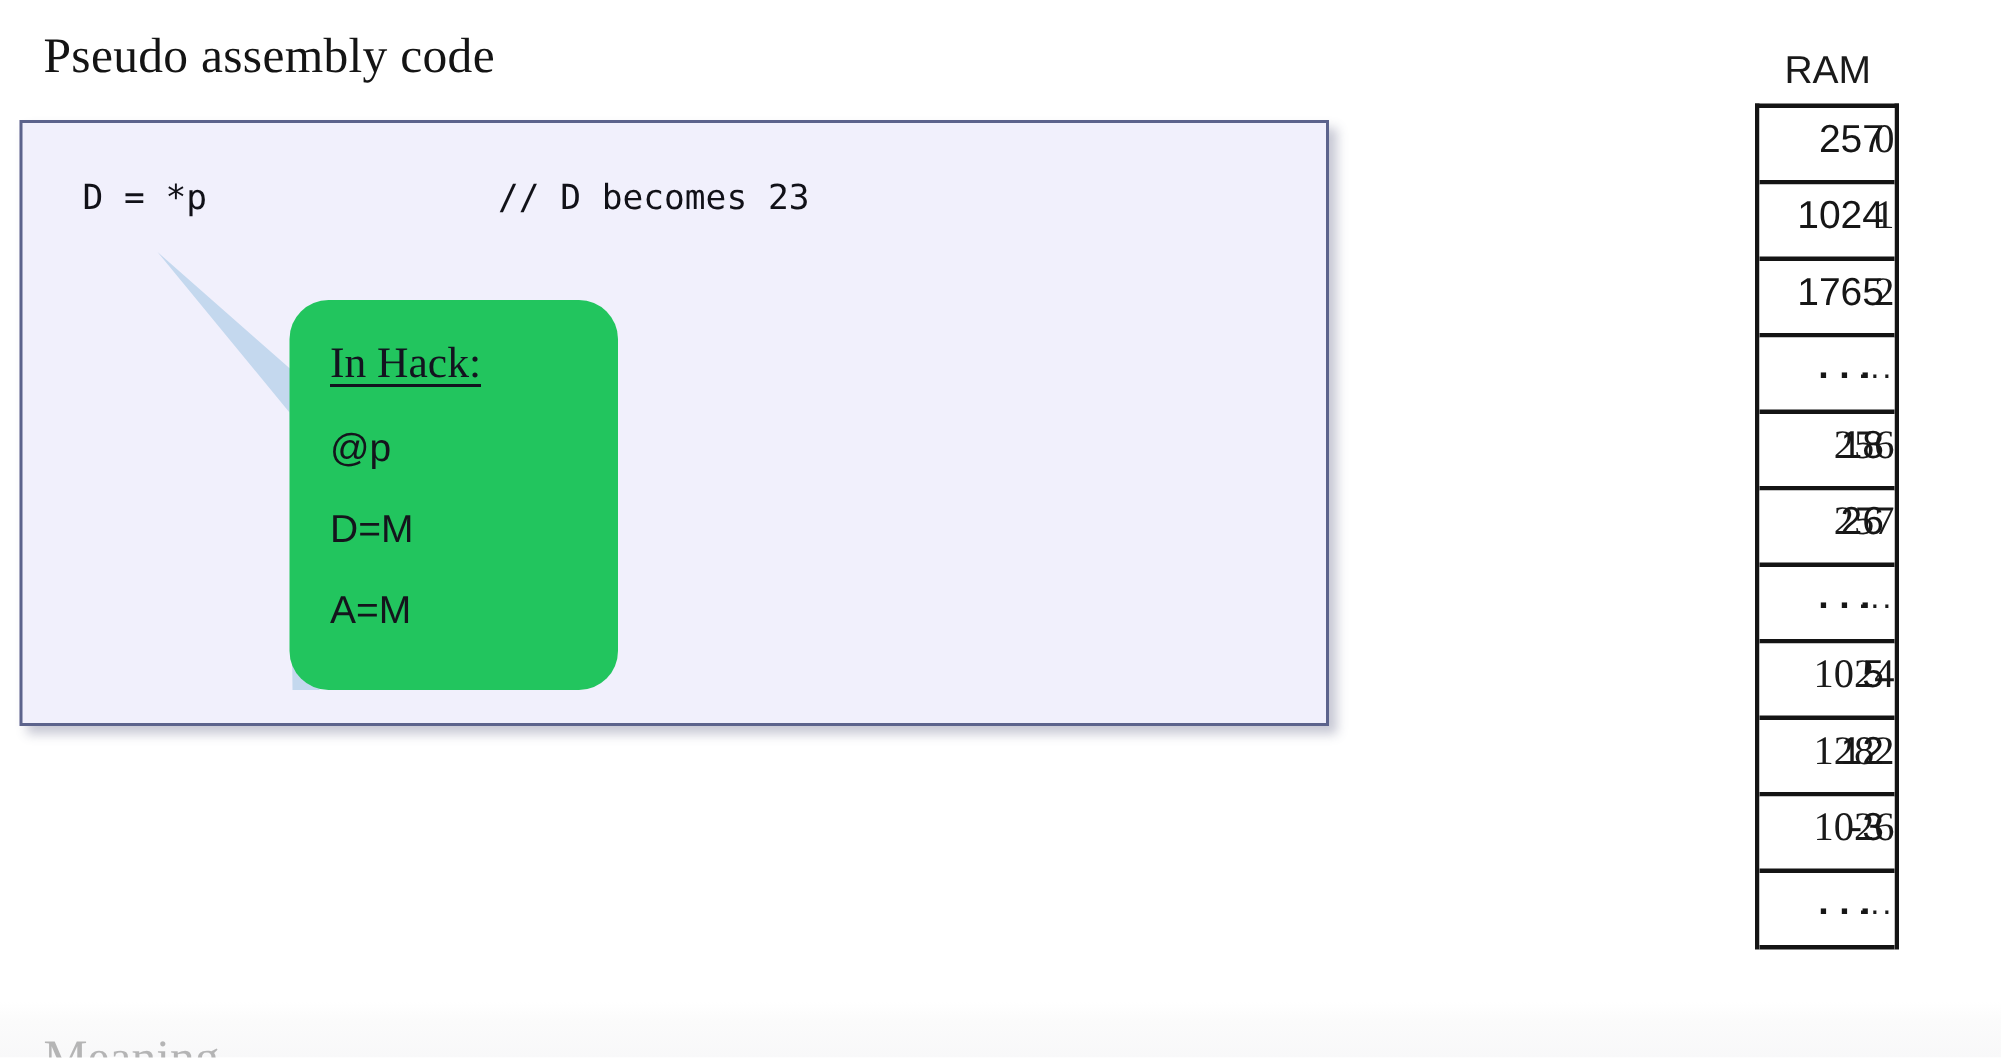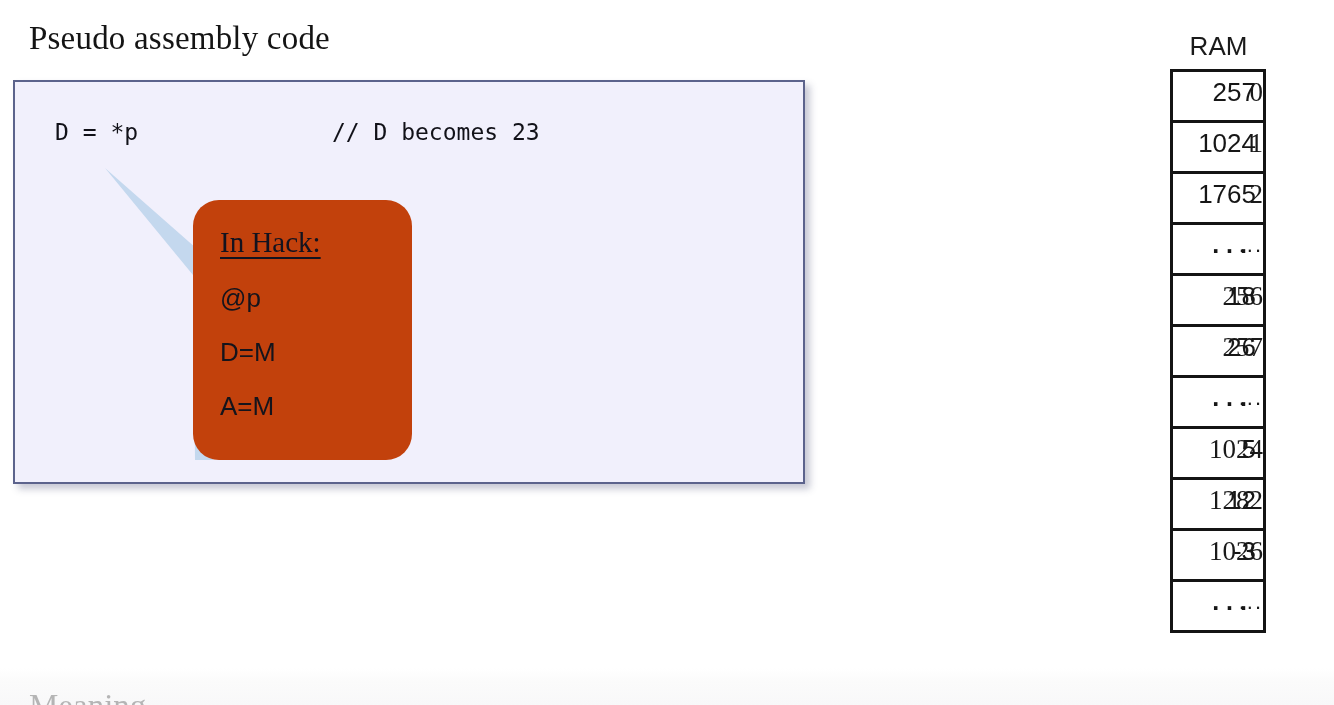--- a/index.html
+++ b/index.html
@@ -35,21 +35,21 @@
     line-height: 40px;
     color: #141414;
     letter-spacing: 0.2px;
     white-space: nowrap;
   }
 
   
   .code-panel {
     position: absolute;
     left: 13px; top: 80px;
-    width: 792px; height: 404px;
+    width: 873px; height: 404px;
     background: #f1f0fc;
     border: 2px solid #5c638c;
     box-shadow: 5px 5px 7px rgba(80,85,120,0.32);
   }
   .code-line {
     position: absolute;
     left: 40px; top: 35px;
     font-family: "DejaVu Sans Mono", monospace;
     font-size: 23px;
     line-height: 30px;
@@ -61,21 +61,21 @@
   .callout-tail {
     position: absolute;
     left: 95px; top: 155px;
     width: 240px; height: 310px;
     pointer-events: none;
   }
   .callout-bubble {
     position: absolute;
     left: 193px; top: 200px;
     width: 219px; height: 260px;
-    background: #c2410c;
+    background: #22c55e;
     border-radius: 26px;
   }
   .callout-inner {
     position: absolute;
     left: 27px; top: 24px;
     right: 12px;
   }
   .callout-heading {
     font-family: "Liberation Serif", serif;
     font-size: 29px;

